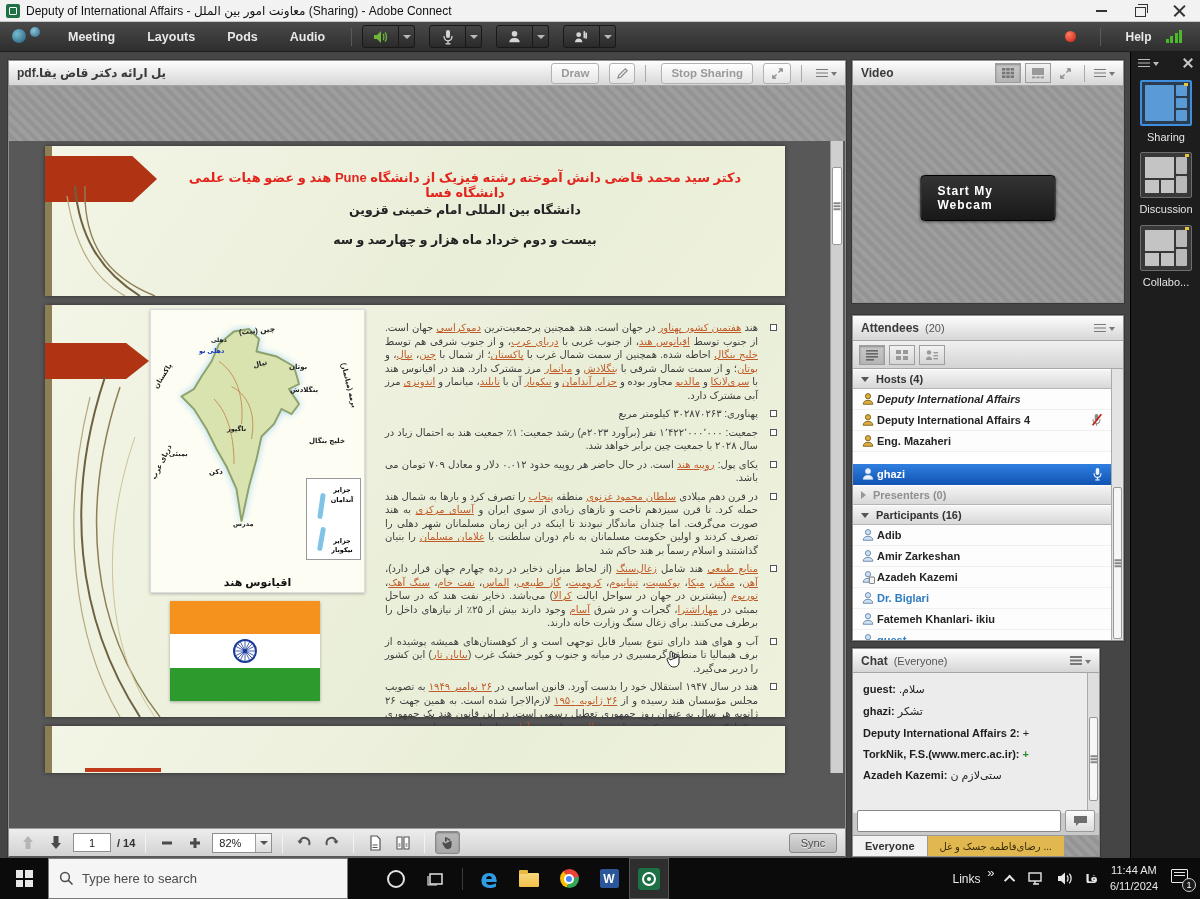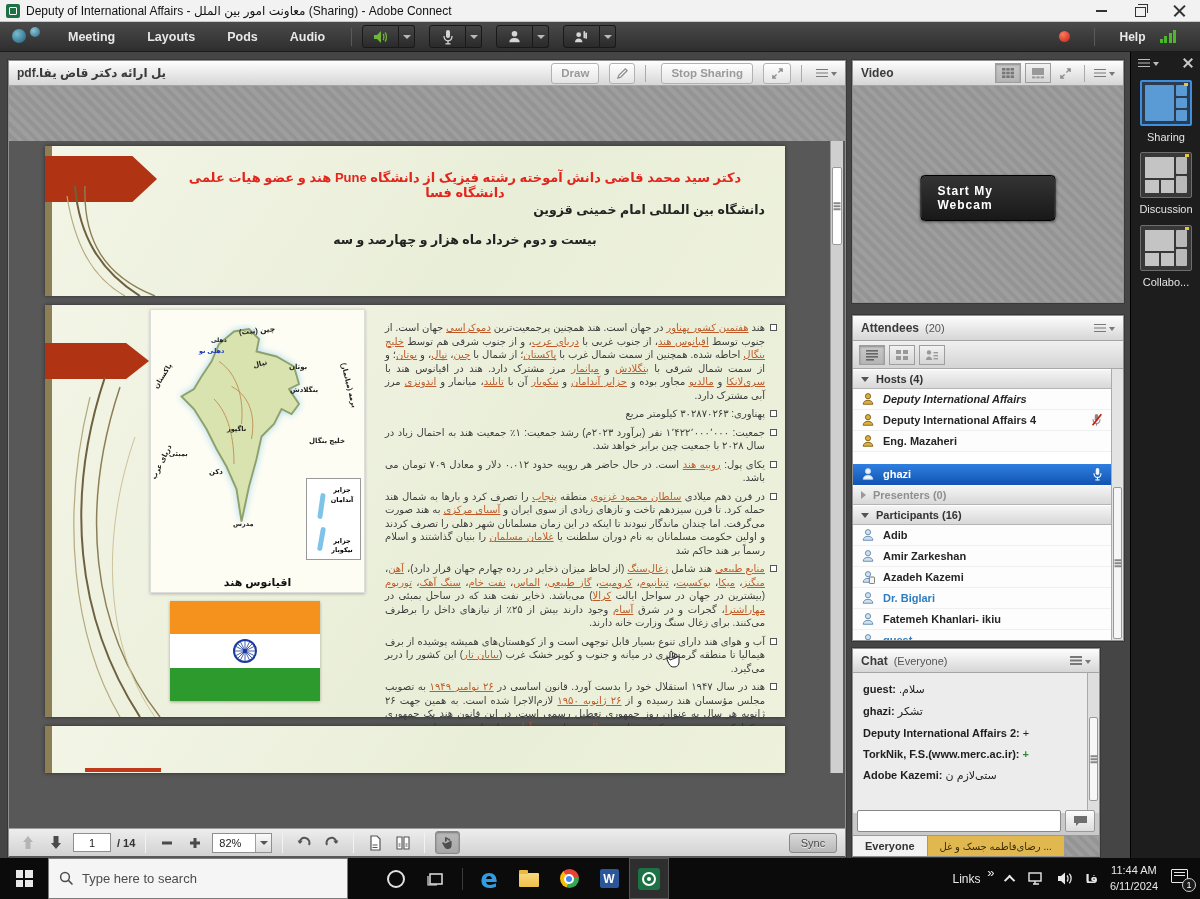--- a/index.html
+++ b/index.html
@@ -24,21 +24,21 @@
   .mb-logo { width:46px; height:22px; margin-left:6px; position:relative; opacity:.85;}
   .mb-logo i{position:absolute;border-radius:50%;}
   .mb-logo i:nth-child(1){left:6px;top:3px;width:14px;height:14px;background:radial-gradient(circle at 35% 35%,#7fd4e8,#1f5f86);}
   .mb-logo i:nth-child(2){left:24px;top:1px;width:10px;height:10px;background:radial-gradient(circle at 35% 35%,#9adcf0,#2b6e96);}
   .mb-item { font-size:12.5px; font-weight:bold; padding:0 16px; height:30px; line-height:30px; cursor:default;}
   .mb-sep { width:1px; height:18px; background:#1f1f1f; border-right:1px solid #5a5a5a; margin:0 10px;}
   .dev-group { display:flex; margin-right:14px;}
   .dev-btn { width:37px; height:23px; background:linear-gradient(#454545,#2a2a2a); border:1px solid #191919; border-radius:3px 0 0 3px; display:flex; align-items:center; justify-content:center;}
   .dev-drop { width:16px; height:23px; background:linear-gradient(#454545,#2a2a2a); border:1px solid #191919; border-left:none; border-radius:0 3px 3px 0; display:flex; align-items:center; justify-content:center;}
   .caret { width:0; height:0; border-left:4px solid transparent; border-right:4px solid transparent; border-top:4px solid #b9b9b9;}
-  .mb-right { margin-left:auto; display:flex; align-items:center; gap:14px; padding-right:24px;}
+  .mb-right { margin-left:auto; display:flex; align-items:center; gap:14px; padding-right:18px;}
   .rec-dot { width:11px; height:11px; border-radius:50%; background:radial-gradient(circle at 35% 30%,#ff7a5e,#c61f12); }
   .help { font-size:12px; font-weight:bold; color:#e8e8e8;}
   .sigbars { display:flex; align-items:flex-end; gap:1.5px;}
   .sigbars i{width:3px;background:#4db829;display:block;}
   .sigbars i:nth-child(1){height:4px;} .sigbars i:nth-child(2){height:7px;} .sigbars i:nth-child(3){height:10px;} .sigbars i:nth-child(4){height:13px;}
 
   
   .pod { position:absolute; background:#c9c9c9; border:1px solid #8f8f8f; box-shadow:0 0 0 1px #383838;}
   .pod-h { height:25px; background:linear-gradient(#fdfdfd,#d6d6d6); border-bottom:1px solid #a5a5a5; display:flex; align-items:center; padding:0 8px; font-size:12px; font-weight:bold; color:#3a3a3a;}
   .pod-h .sub { font-weight:normal; font-size:11px; color:#555; margin-left:6px;}
@@ -55,21 +55,21 @@
   #viewer { position:absolute; left:0; top:55px; width:836px; height:724px; background:#585858;}
   .slide { position:absolute; left:36px; width:740px; background:linear-gradient(125deg,#f3f5e6 0%,#e9eed8 60%,#eef2dc 100%); box-shadow:0 0 4px rgba(0,0,0,.5);}
   .slide:before { content:""; position:absolute; left:0; top:0; bottom:0; width:7px; background:#8d7f55;}
   #slide1 { top:5px; height:150px;}
   #slide2 { top:164px; height:412px;}
   #slide3 { top:585px; height:47px;}
   .red-arrow { position:absolute; background:#b03414; clip-path:polygon(0 0,78% 0,100% 50%,78% 100%,0 100%);}
   #slide1 .red-arrow { left:0; top:10px; width:112px; height:46px;}
   #slide2 .red-arrow { left:0; top:38px; width:104px; height:36px;}
   .s1-l1 { position:absolute; left:120px; right:20px; top:24px; text-align:center; font-size:13px; font-weight:bold; color:#e2261d; direction:rtl;}
-  .s1-l2 { position:absolute; left:120px; right:20px; top:56px; text-align:right; font-size:12.5px; font-weight:bold; color:#222; direction:rtl;}
+  .s1-l2 { position:absolute; left:120px; right:20px; top:56px; text-align:center; font-size:12.5px; font-weight:bold; color:#222; direction:rtl;}
   .s1-l3 { position:absolute; left:120px; right:20px; top:86px; text-align:center; font-size:12.5px; font-weight:bold; color:#222; direction:rtl;}
   .curves { position:absolute; left:0; bottom:0; pointer-events:none;}
 
   
   .map-panel { position:absolute; left:105px; top:4px; width:215px; height:284px; background:#fdfdf4; border:1px solid #ddd; box-shadow:0 1px 3px rgba(0,0,0,.25);}
   .india { position:absolute; left:18px; top:14px;}
   .ml { position:absolute; font-size:7px; font-weight:bold; color:#1c1c1c; white-space:nowrap; direction:rtl;}
   .ml-pakistan { left:-2px; top:62px; transform:rotate(-58deg); letter-spacing:3px;}
   .ml-china { left:88px; top:16px; transform:rotate(-6deg); letter-spacing:4px; font-size:7.5px;}
   .ml-nepal { left:102px; top:50px; transform:rotate(-14deg);}
@@ -93,21 +93,21 @@
   .map-caption { position:absolute; left:0; right:0; bottom:3px; text-align:center; font-size:11px; font-weight:bold; letter-spacing:3px; color:#111; direction:rtl;}
 
   
   .flag { position:absolute; left:125px; top:296px; width:150px; height:100px; box-shadow:0 1px 3px rgba(0,0,0,.3); background:#fff;}
   .flag .or { position:absolute; left:0; right:0; top:0; height:33.3%; background:#f5921e;}
   .flag .gr { position:absolute; left:0; right:0; bottom:0; height:33.3%; background:#2d9a2d;}
   .flag svg { position:absolute; left:50%; top:50%; transform:translate(-50%,-50%);}
 
   
   .s2-text { position:absolute; left:340px; top:16px; width:392px; direction:rtl;}
-  .bullet-item { display:flex; gap:5px; margin-bottom:5px; font-size:10px; line-height:13.5px; color:#3d3d3d; text-align:justify;}
+  .bullet-item { display:flex; gap:12px; margin-bottom:5px; font-size:10px; line-height:13.5px; color:#3d3d3d; text-align:justify;}
   .bullet-square { flex:0 0 auto; width:7px; height:7px; border:1.2px solid #555; margin-top:3px; background:#fff;}
   .hl { color:#c05a28; text-decoration:underline; text-decoration-color:#c05a28;}
   #slide3 .red-line { position:absolute; left:40px; bottom:1px; width:76px; height:4px; background:#c0391b;}
 
   
   .v-scroll { position:absolute; right:2px; top:0; width:13px; height:632px; background:#cfcfcf; border-left:1px solid #9a9a9a;}
   .v-thumb { position:absolute; left:1px; right:1px; top:26px; height:78px; background:#fff; border:1px solid #999; border-radius:2px;}
   .grip { position:absolute; left:50%; top:50%; width:7px; height:1.5px; background:#888; transform:translate(-50%,-50%); box-shadow:0 -3px 0 #888,0 3px 0 #888;}
 
   
@@ -135,21 +135,21 @@
   
   #attpod { left:852px; top:315px; width:272px; height:326px;}
   .att-toolbar { position:absolute; left:0; right:0; top:25px; height:28px; background:linear-gradient(#f0f0f0,#d4d4d4); border-bottom:1px solid #a8a8a8; display:flex; align-items:center; padding:0 6px; gap:4px;}
   #att-list { position:absolute; left:0; right:12px; top:53px; bottom:0; background:#fff; overflow:hidden;}
   .att-scroll { position:absolute; right:0; top:53px; width:12px; bottom:0; background:#e3e3e3; border-left:1px solid #aaa;}
   .att-thumb { position:absolute; left:1px; right:1px; top:118px; height:152px; background:#f6f6f6; border:1px solid #999; border-radius:2px;}
   .grp-h { height:20px; background:linear-gradient(#f5f5f5,#d8d8d8); border-top:1px solid #fff; border-bottom:1px solid #b5b5b5; display:flex; align-items:center; padding:0 8px; font-size:11px; font-weight:bold; color:#333; gap:7px;}
   .grp-h.dim { color:#8f8f8f;}
   .tri-d { width:0;height:0;border-left:4px solid transparent;border-right:4px solid transparent;border-top:5px solid #555;}
   .tri-r { width:0;height:0;border-top:4px solid transparent;border-bottom:4px solid transparent;border-left:5px solid #999;}
-  .att-row { height:21px; display:flex; align-items:center; padding:0 8px; gap:8px; font-size:11px; font-weight:bold; color:#252525; background:#fdfdfd; border-bottom:1px solid #f0f0f0;}
+  .att-row { height:21px; display:flex; align-items:center; padding:0 8px; gap:2px; font-size:11px; font-weight:bold; color:#252525; background:#fdfdfd; border-bottom:1px solid #f0f0f0;}
   .att-row.sel { background:linear-gradient(#2f7fe0,#1356b4); color:#fff; border-bottom-color:#1356b4;margin-top:12px;}
   .att-name.blue { color:#2f7cc0;}
   .att-name.it { font-style:italic;}
   .att-right { margin-left:auto; display:flex; align-items:center;}
   .av { stroke-width:1;}
   .av.host circle,.av.host path { fill:#dcae3f; stroke:#7a5c12;}
   .av.participant circle,.av.participant path { fill:#cfe0f0; stroke:#5d84ab;}
   .av.sel circle,.av.sel path { fill:#eef4fc; stroke:#bcd2ea;}
   .av .dev { fill:#f4f4f4; stroke:#666;}
 
@@ -722,21 +722,21 @@
     <span class="hmenu">
         <span class="hbars"></span>
         <span class="hcaret"></span>
       </span>
   </div>
   <div id="chat-msgs">
       <div class="chat-msg"><b>guest: </b><span dir="rtl">سلام.</span></div>
       <div class="chat-msg"><b>ghazi: </b><span dir="rtl">تشکر</span></div>
       <div class="chat-msg"><b>Deputy International Affairs 2: </b><span>+</span></div>
       <div class="chat-msg"><b>TorkNik, F.S.(www.merc.ac.ir): </b><span class="green">+</span></div>
-      <div class="chat-msg"><b>Adobe Kazemi: </b><span dir="rtl">ستی‌لازم ن</span></div>
+      <div class="chat-msg"><b>Azadeh Kazemi: </b><span dir="rtl">ستی‌لازم ن</span></div>
     </div>
   <div class="chat-scroll">
     <div class="chat-thumb">
         <span class="grip"></span>
       </div>
   </div>
   <div class="chat-input-row">
     <input class="chat-input" style="">
     <span class="chat-send">
       <svg width="15" height="12" viewBox="0 0 15 12">

